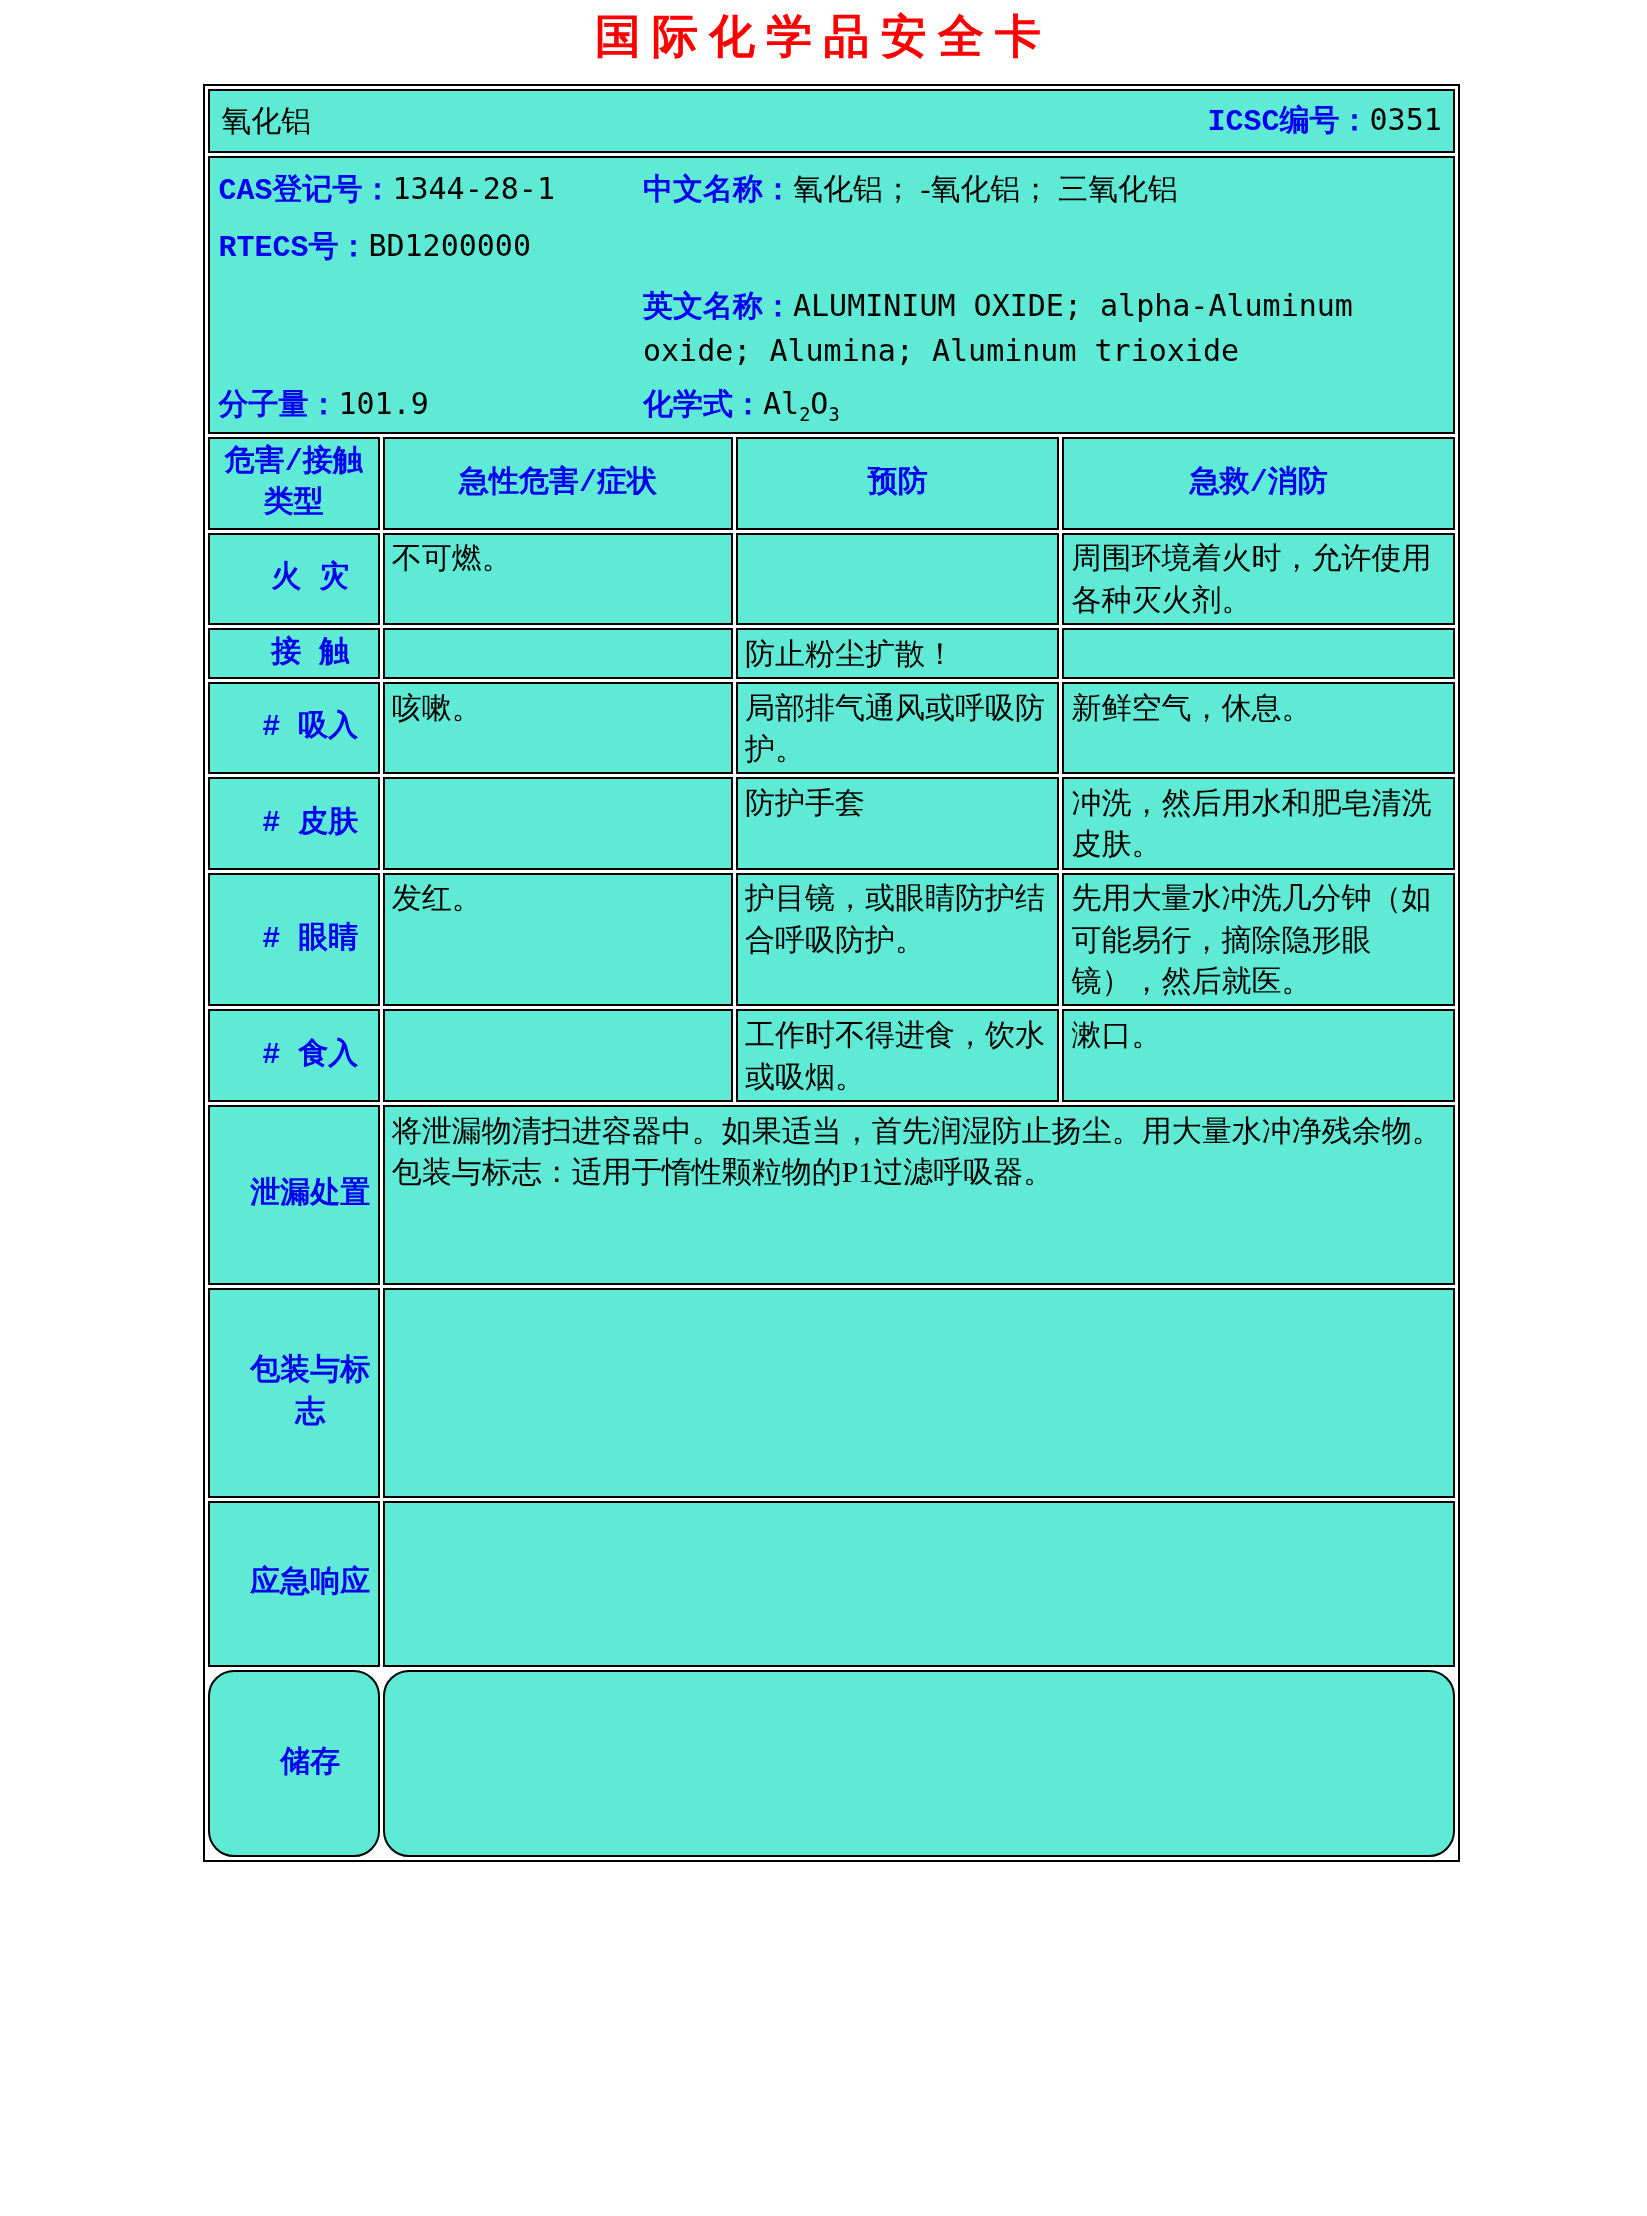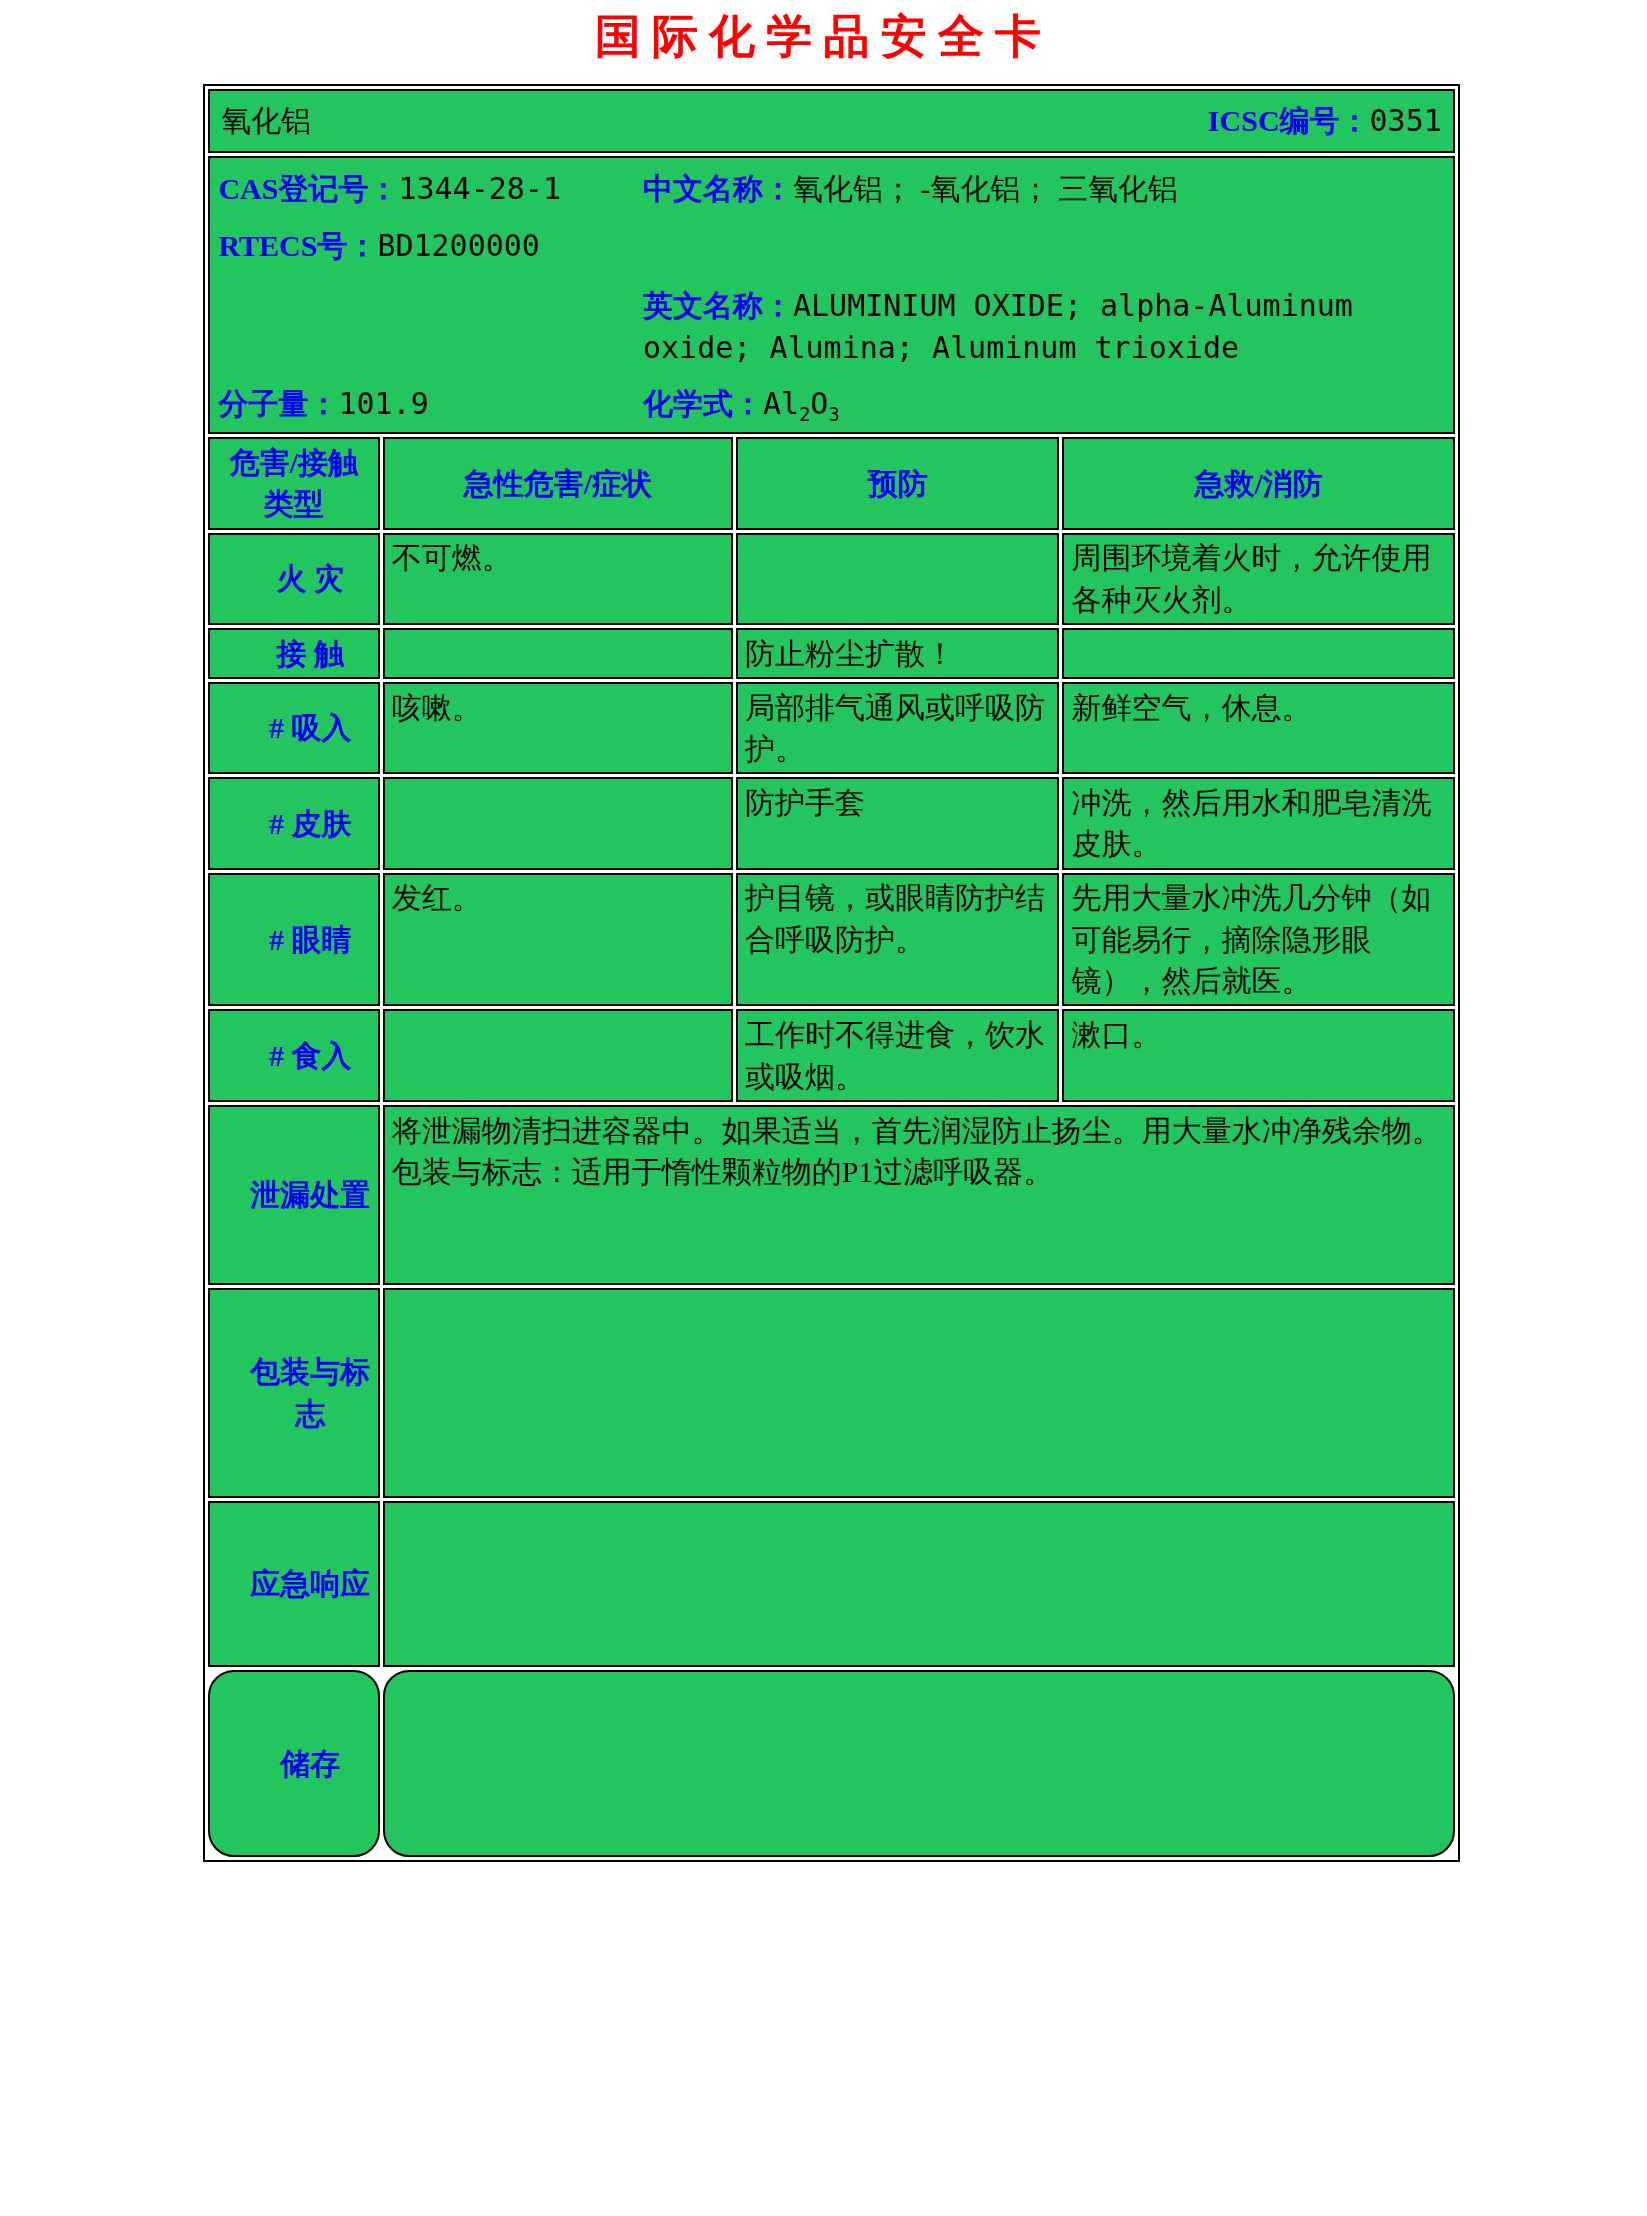--- a/index.html
+++ b/index.html
@@ -37,25 +37,25 @@
     width: 1257px;
   }
   td {
     border: 2.1px solid #000000;
     box-sizing: border-box;
     padding: 2.8px 7px;
     vertical-align: top;
     font-size: 30px;
     line-height: 1.38;
     overflow: hidden;
-    background: #22c55e;
+    background: #5eead4;
   }
   .blue {
     color: #0000ee;
-    font-family: Liberation Serif, serif;
+    font-family: Liberation Mono, monospace;
     font-weight: bold;
   }
   .mono {
     font-family: "DejaVu Sans Mono", monospace;
   }
   
   td.band {
     vertical-align: middle;
     height: 64px;
   }

